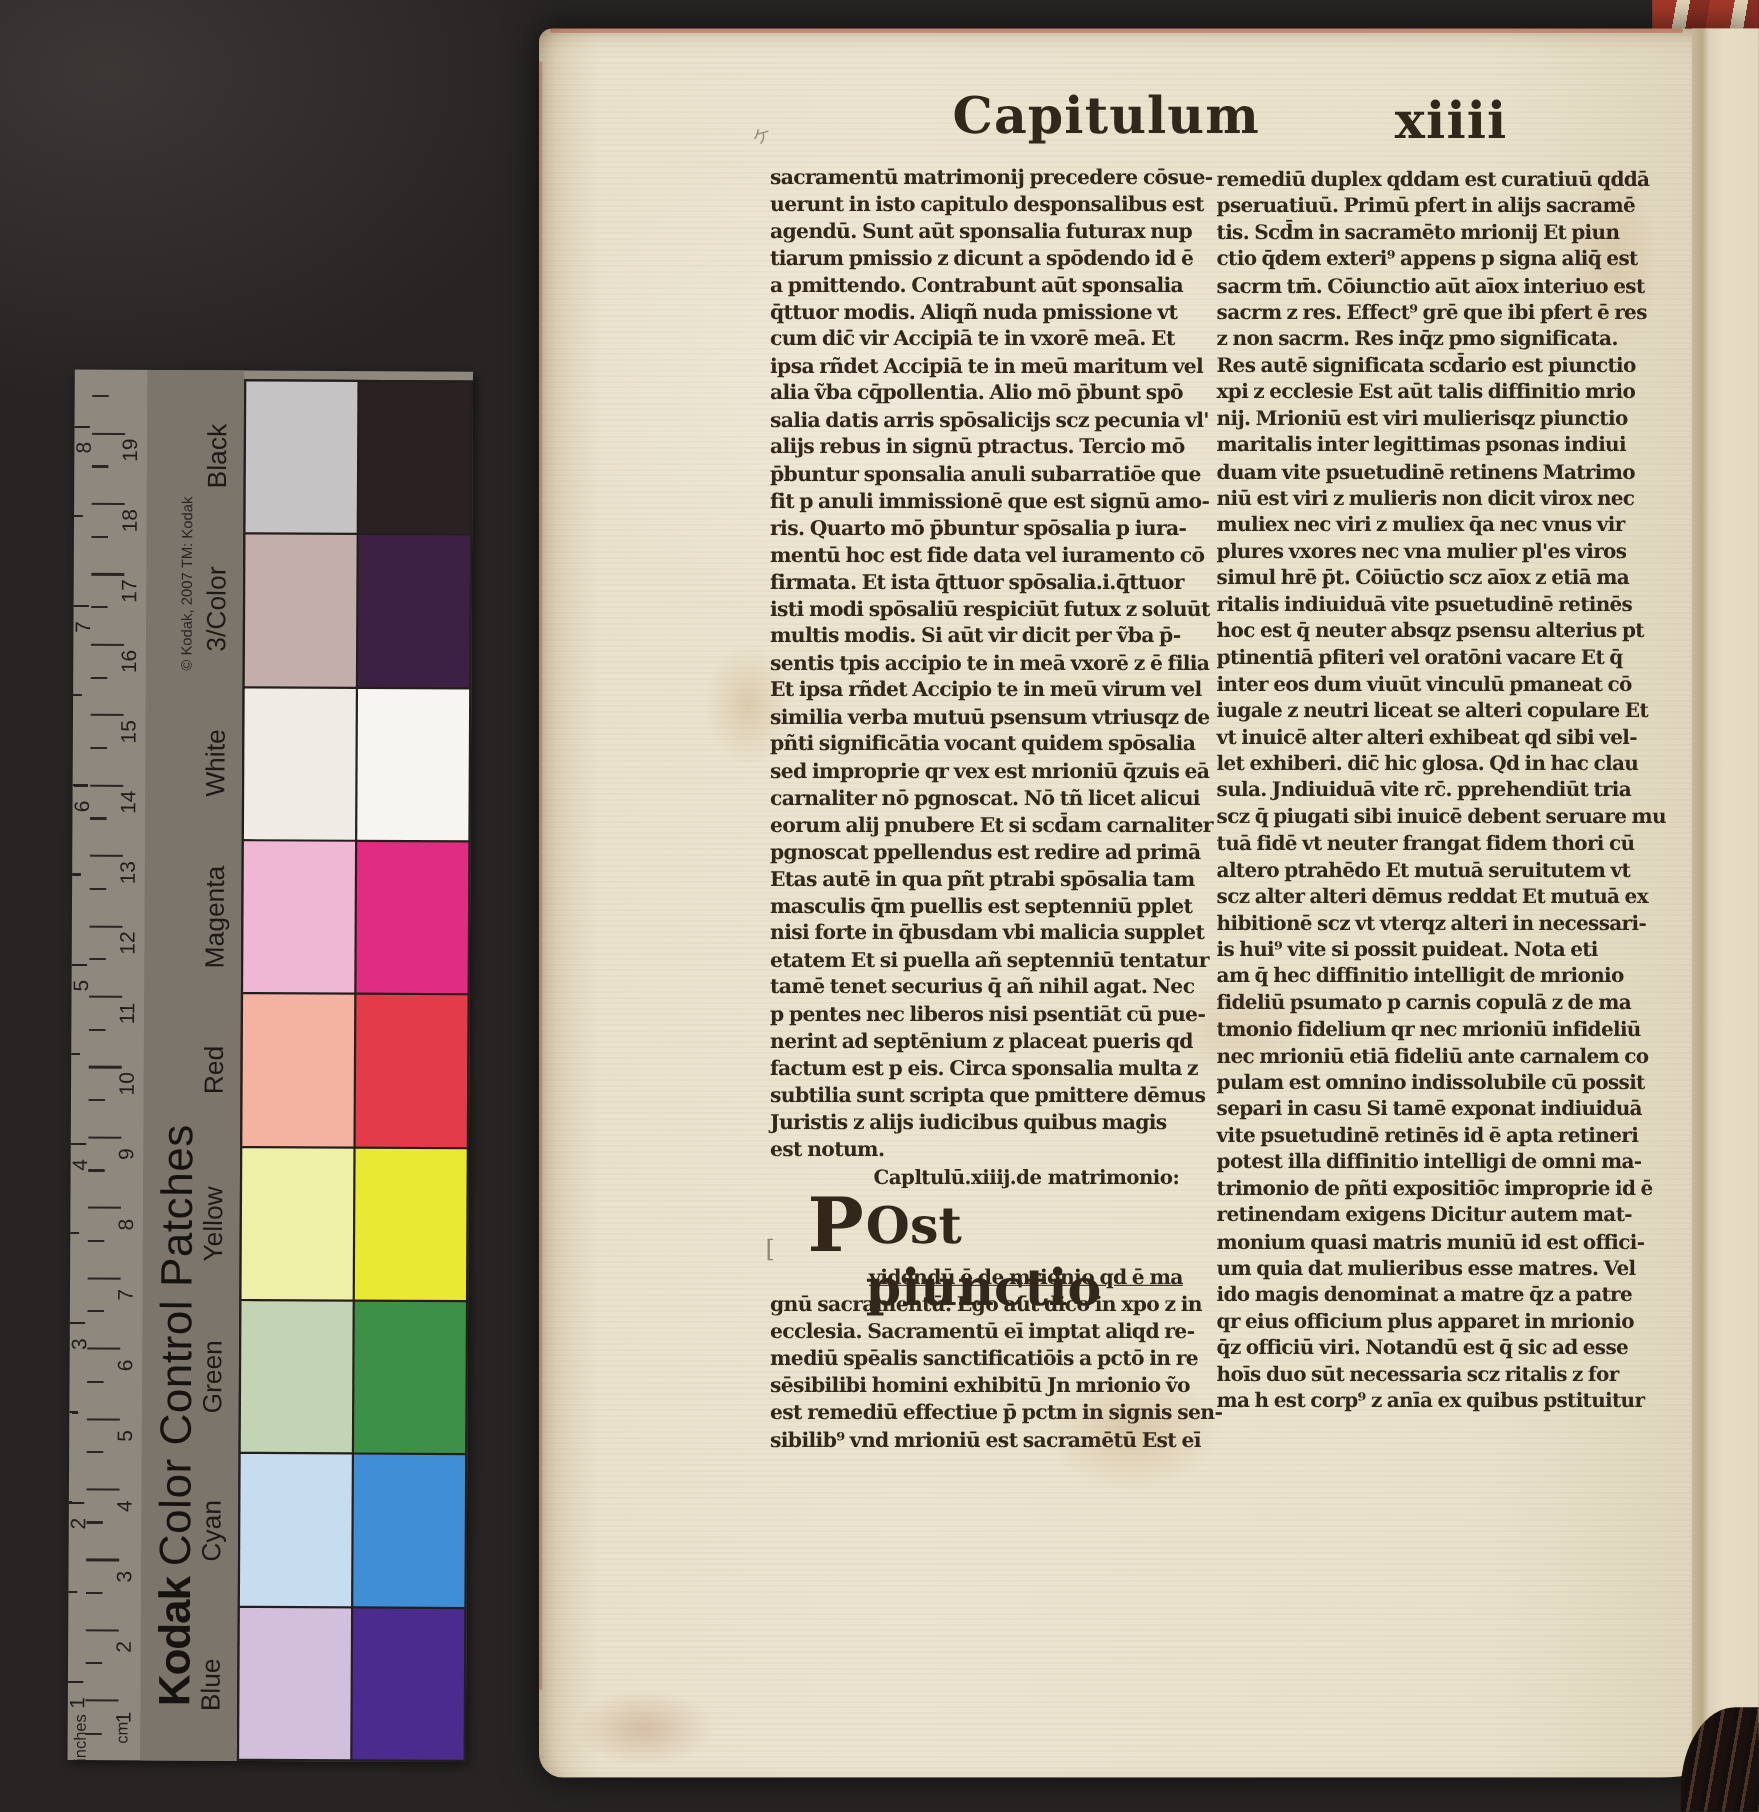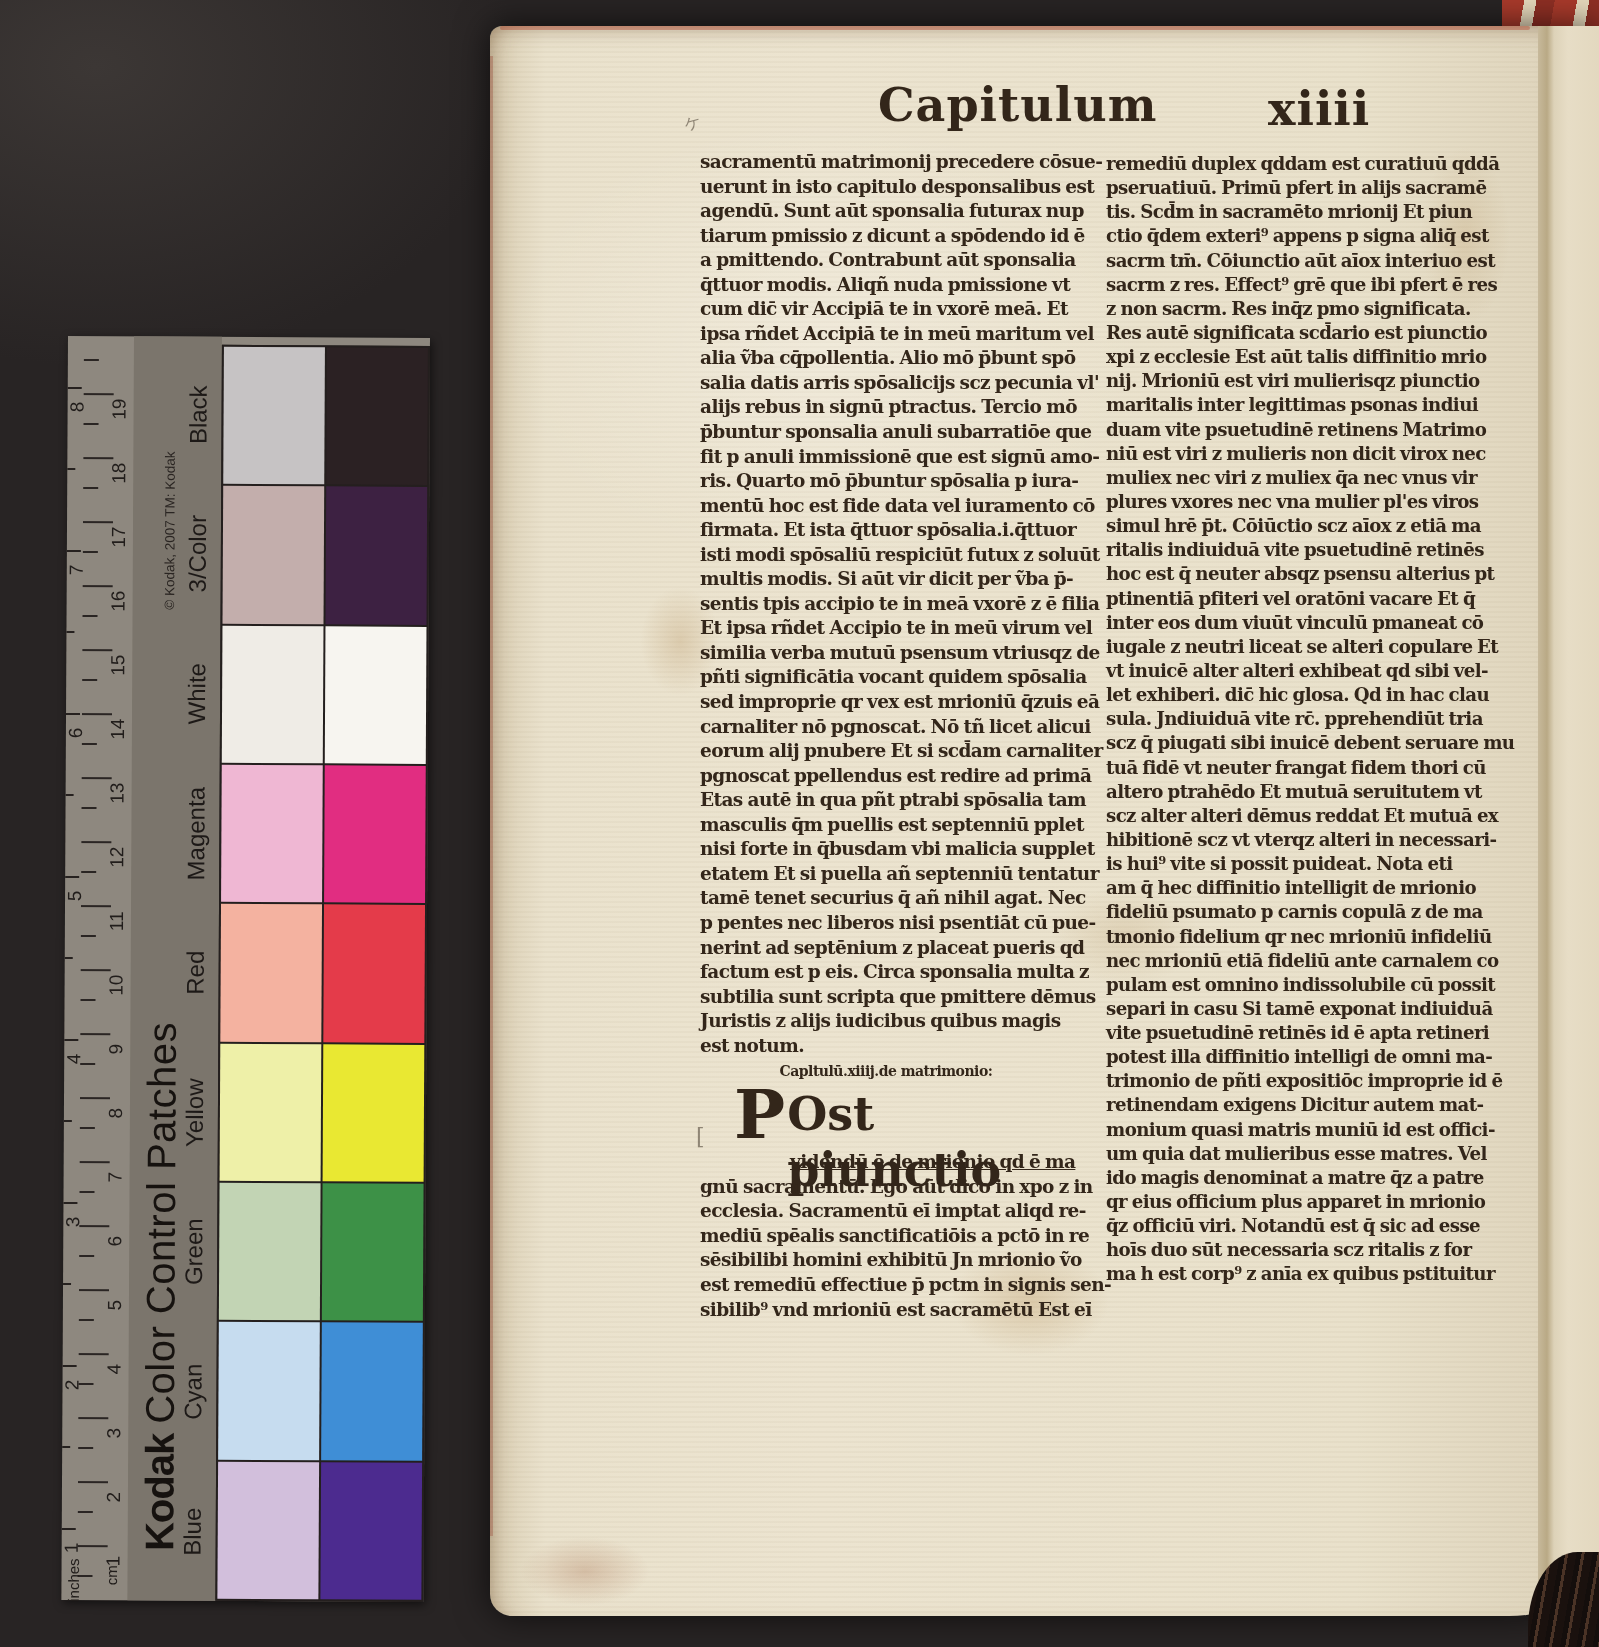--- a/index.html
+++ b/index.html
@@ -48,21 +48,21 @@
     background:repeating-linear-gradient(100deg, #140e0c 0 5px, #4a3326 5px 8px, #1a110e 8px 16px);
     border-top-left-radius:70% 80%;}
   .stain{position:absolute;border-radius:50%;}
   
   .ink{color:#33261a;font-family:"DejaVu Serif", serif;font-weight:bold;}
   .hdr{position:absolute;font-size:46px;letter-spacing:1px;}
   .col{position:absolute;}
   .tl{white-space:nowrap;font-size:18.5px;letter-spacing:-0.6px;word-spacing:-1px;}
   .col-left .tl{line-height:24.55px;height:24.55px;}
   .col-right .tl{line-height:24.15px;height:24.15px;font-size:18.2px;}
-  .rubric{text-align:center;font-size:14px;height:26px;line-height:26px;letter-spacing:-0.5px;white-space:nowrap;}
+  .rubric{text-align:right;font-size:18px;height:26px;line-height:26px;letter-spacing:-0.5px;white-space:nowrap;}
   .bigheading{display:flex;align-items:flex-start;height:64px;margin-left:34px;margin-top:2px;}
   .bigheading .ini{font-size:68px;line-height:56px;margin-right:2px;}
   .bigheading .rest{font-size:46px;line-height:56px;letter-spacing:0;}
   .indent0{padding-left:90px;text-decoration:underline;}
   .mark{position:absolute;color:rgba(70,58,45,0.55);font-family:"DejaVu Serif",serif;}
 </style>
 </head>
 <body>
 
 <div id="canvas">
@@ -148,21 +148,21 @@
     <div class="red-top"></div>
     <div class="red-left"></div>
     <div class="sliver"></div>
 
     <div class="stain" style="left:150px;top:560px;width:80px;height:110px;background:radial-gradient(ellipse,rgba(165,120,60,0.22),rgba(165,120,60,0) 70%)"></div>
     <div class="stain" style="left:460px;top:1220px;width:160px;height:110px;background:radial-gradient(ellipse,rgba(170,125,62,0.25),rgba(170,125,62,0) 70%)"></div>
     <div class="stain" style="left:560px;top:860px;width:150px;height:100px;background:radial-gradient(ellipse,rgba(160,120,60,0.16),rgba(160,120,60,0) 70%)"></div>
     <div class="stain" style="left:30px;top:1510px;width:130px;height:70px;background:radial-gradient(ellipse,rgba(150,85,50,0.25),rgba(150,85,50,0) 70%)"></div>
     <div class="stain" style="left:930px;top:120px;width:90px;height:180px;background:radial-gradient(ellipse,rgba(170,130,70,0.18),rgba(170,130,70,0) 70%)"></div>
 
-    <div class="hdr ink" style="left:388px;top:52px">Capitulum</div>
+    <div class="hdr ink" style="left:376px;top:52px">Capitulum</div>
     <div class="hdr ink" style="left:778px;top:56px">xiiii</div>
 
     <div class="mark" style="left:192px;top:82px;font-size:20px;transform:rotate(-15deg)">ヶ</div>
     <div class="mark" style="left:206px;top:1098px;font-size:22px">[</div>
 
     <div class="col col-left ink" id="col-left" style="left:210px;top:124px;width:372px">
         <div class="tl">sacramentū matrimonij precedere cōsue-</div>
         <div class="tl">uerunt in isto capitulo desponsalibus est</div>
         <div class="tl">agendū. Sunt aūt sponsalia futurax nup</div>
         <div class="tl">tiarum pmissio z dicunt a spōdendo id ē</div>

